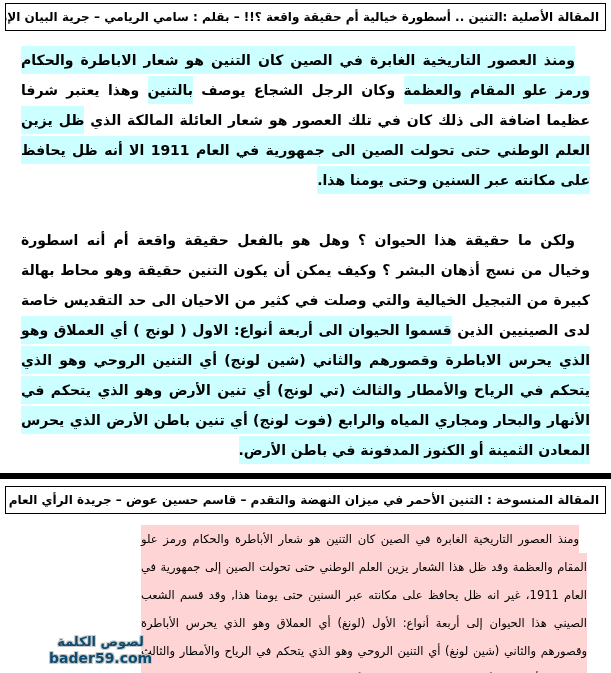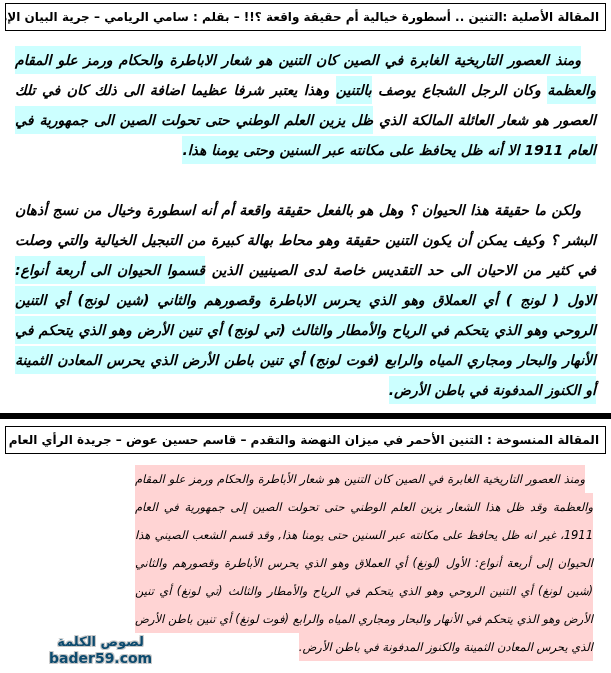--- a/index.html
+++ b/index.html
@@ -19,21 +19,21 @@
     margin: 3px 5px 0 5px;
     border: 1px solid #000;
     padding: 4px 6px;
     text-align: center;
     font-weight: bold;
     font-size: 12px;
     line-height: 18px;
     white-space: nowrap;
     overflow: hidden;
   }
-  .article-body { padding: 0 15px; font-style: italic; }
+  .article-body { padding: 0 21px; }
   .para { text-align: justify; }
   .original-body .para {
     font-size: 14px;
     font-weight: bold;
     line-height: 30px;
   }
   .para-1 { margin-top: 14px; text-indent: 15px; }
   .para-2 { margin-top: 30px; text-indent: 15px; }
   .hl-cyan { background: var(--hl-cyan, #ccffff); padding: 6px 0; }
   .hl-pink { background: var(--hl-pink, #ffd4d4); padding: 7px 0; }

